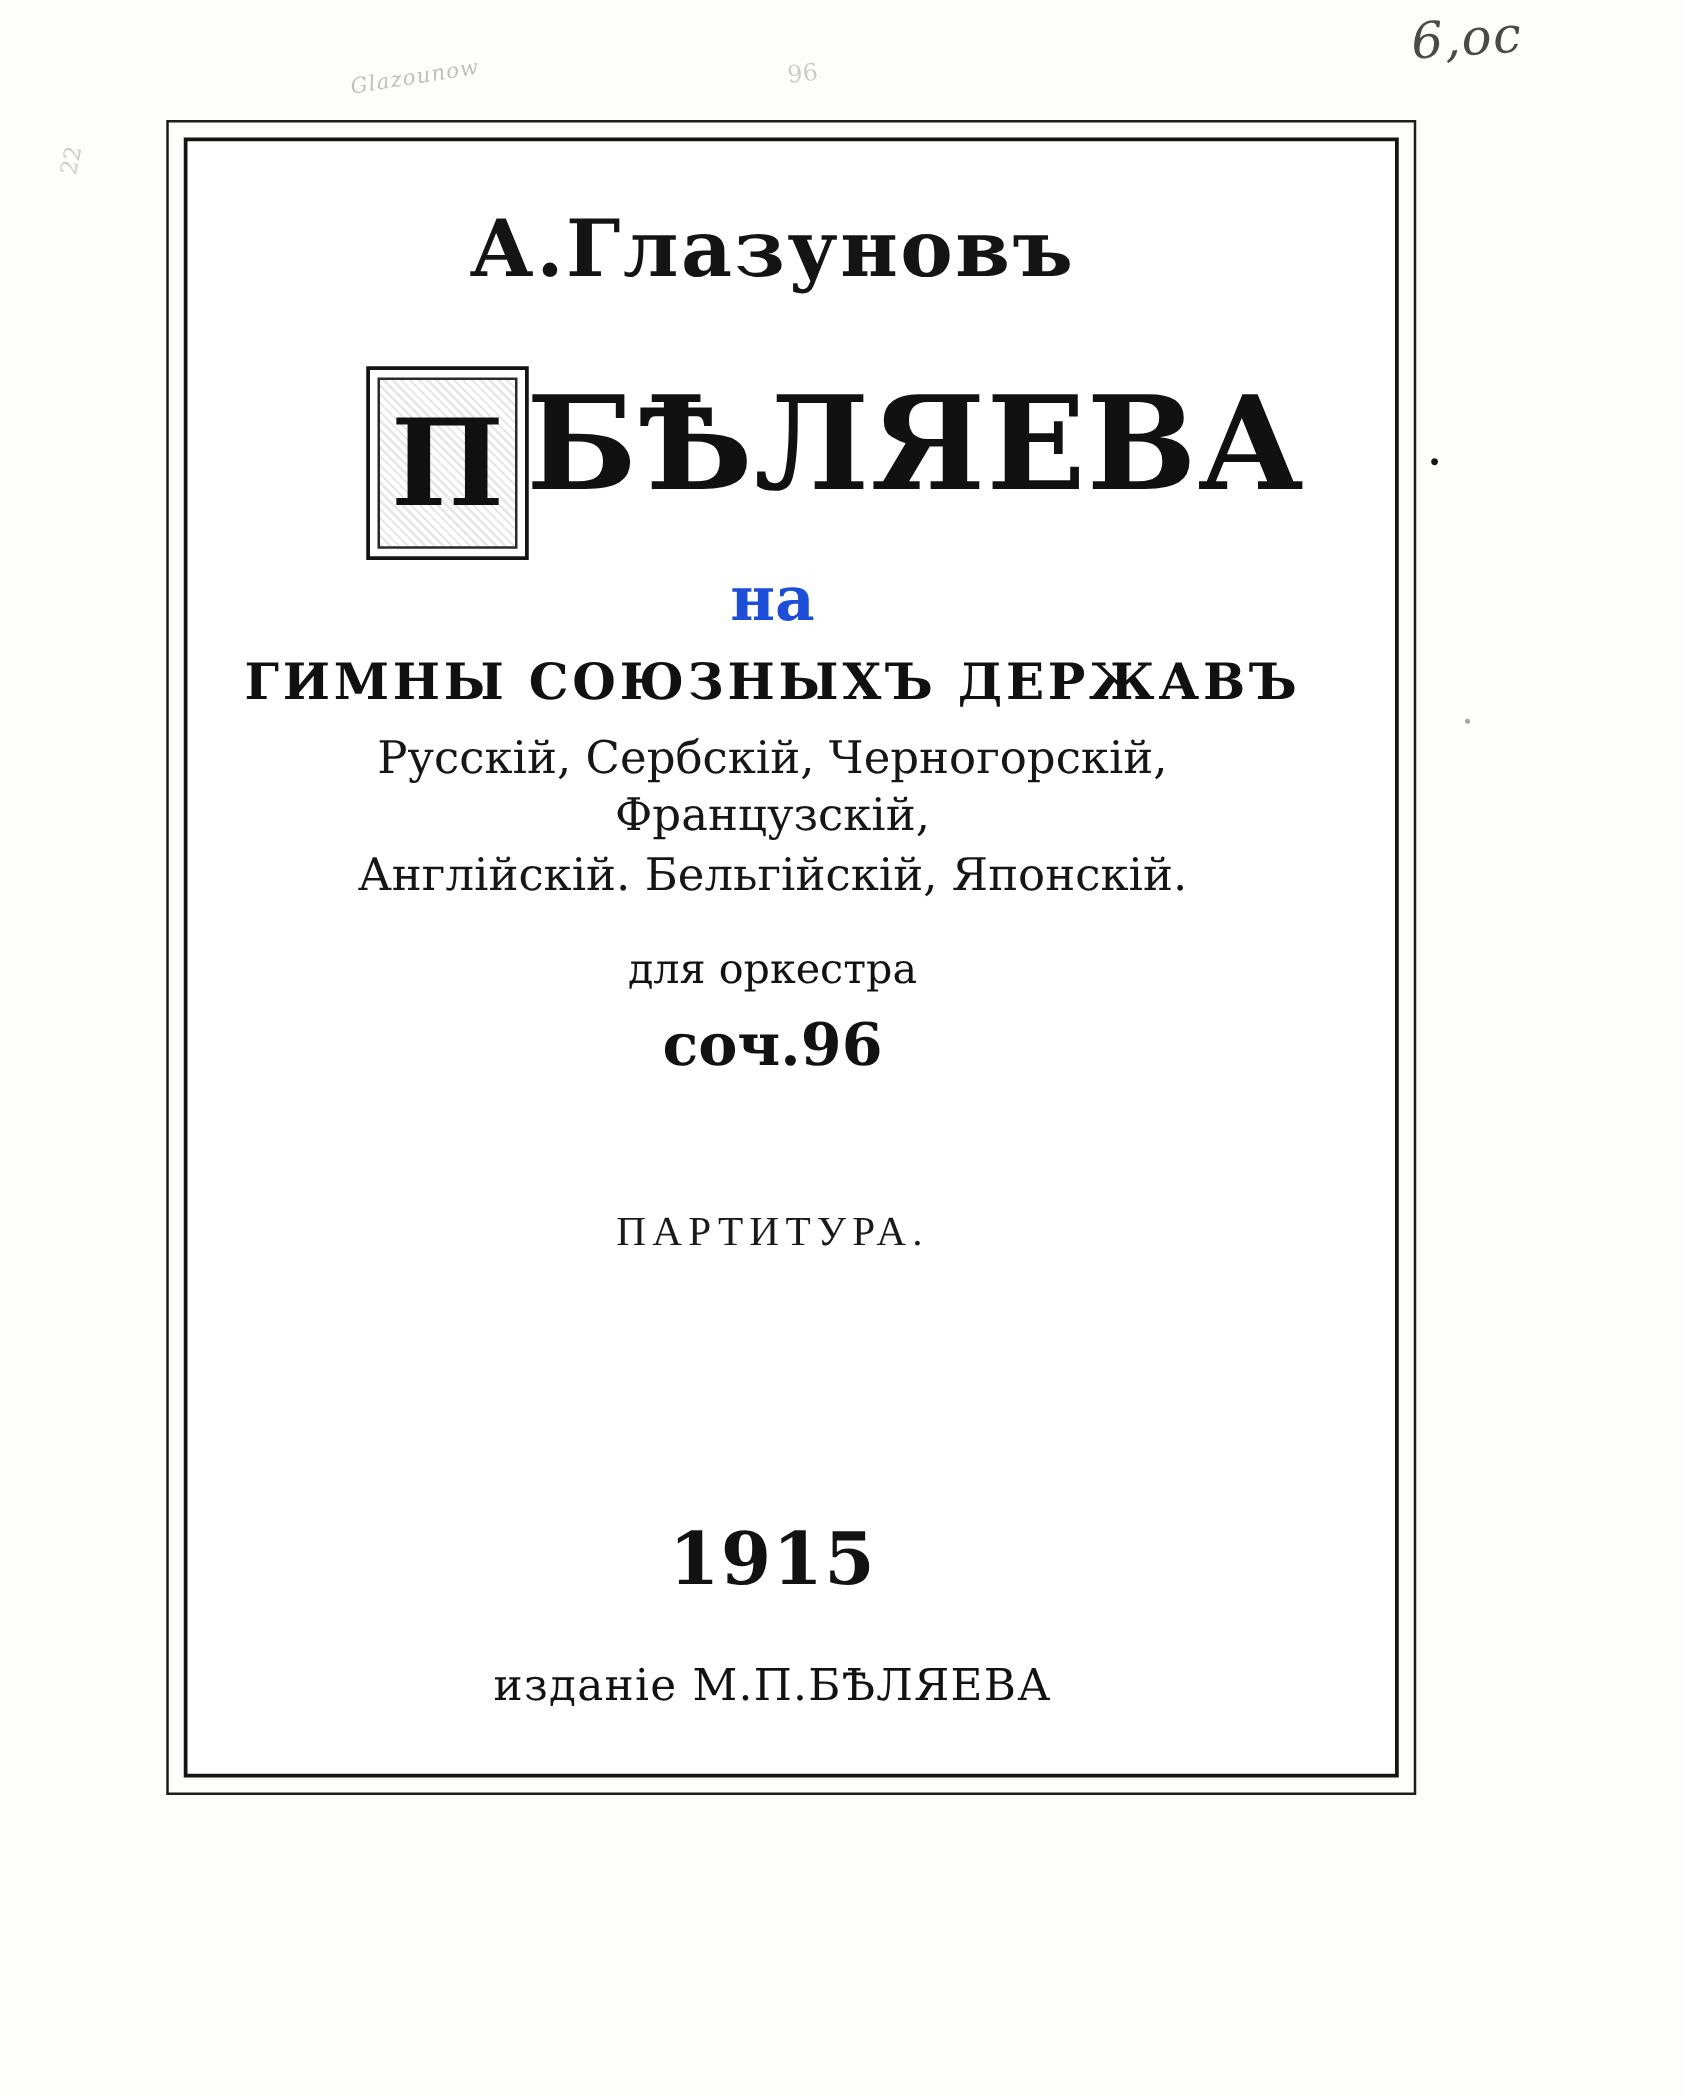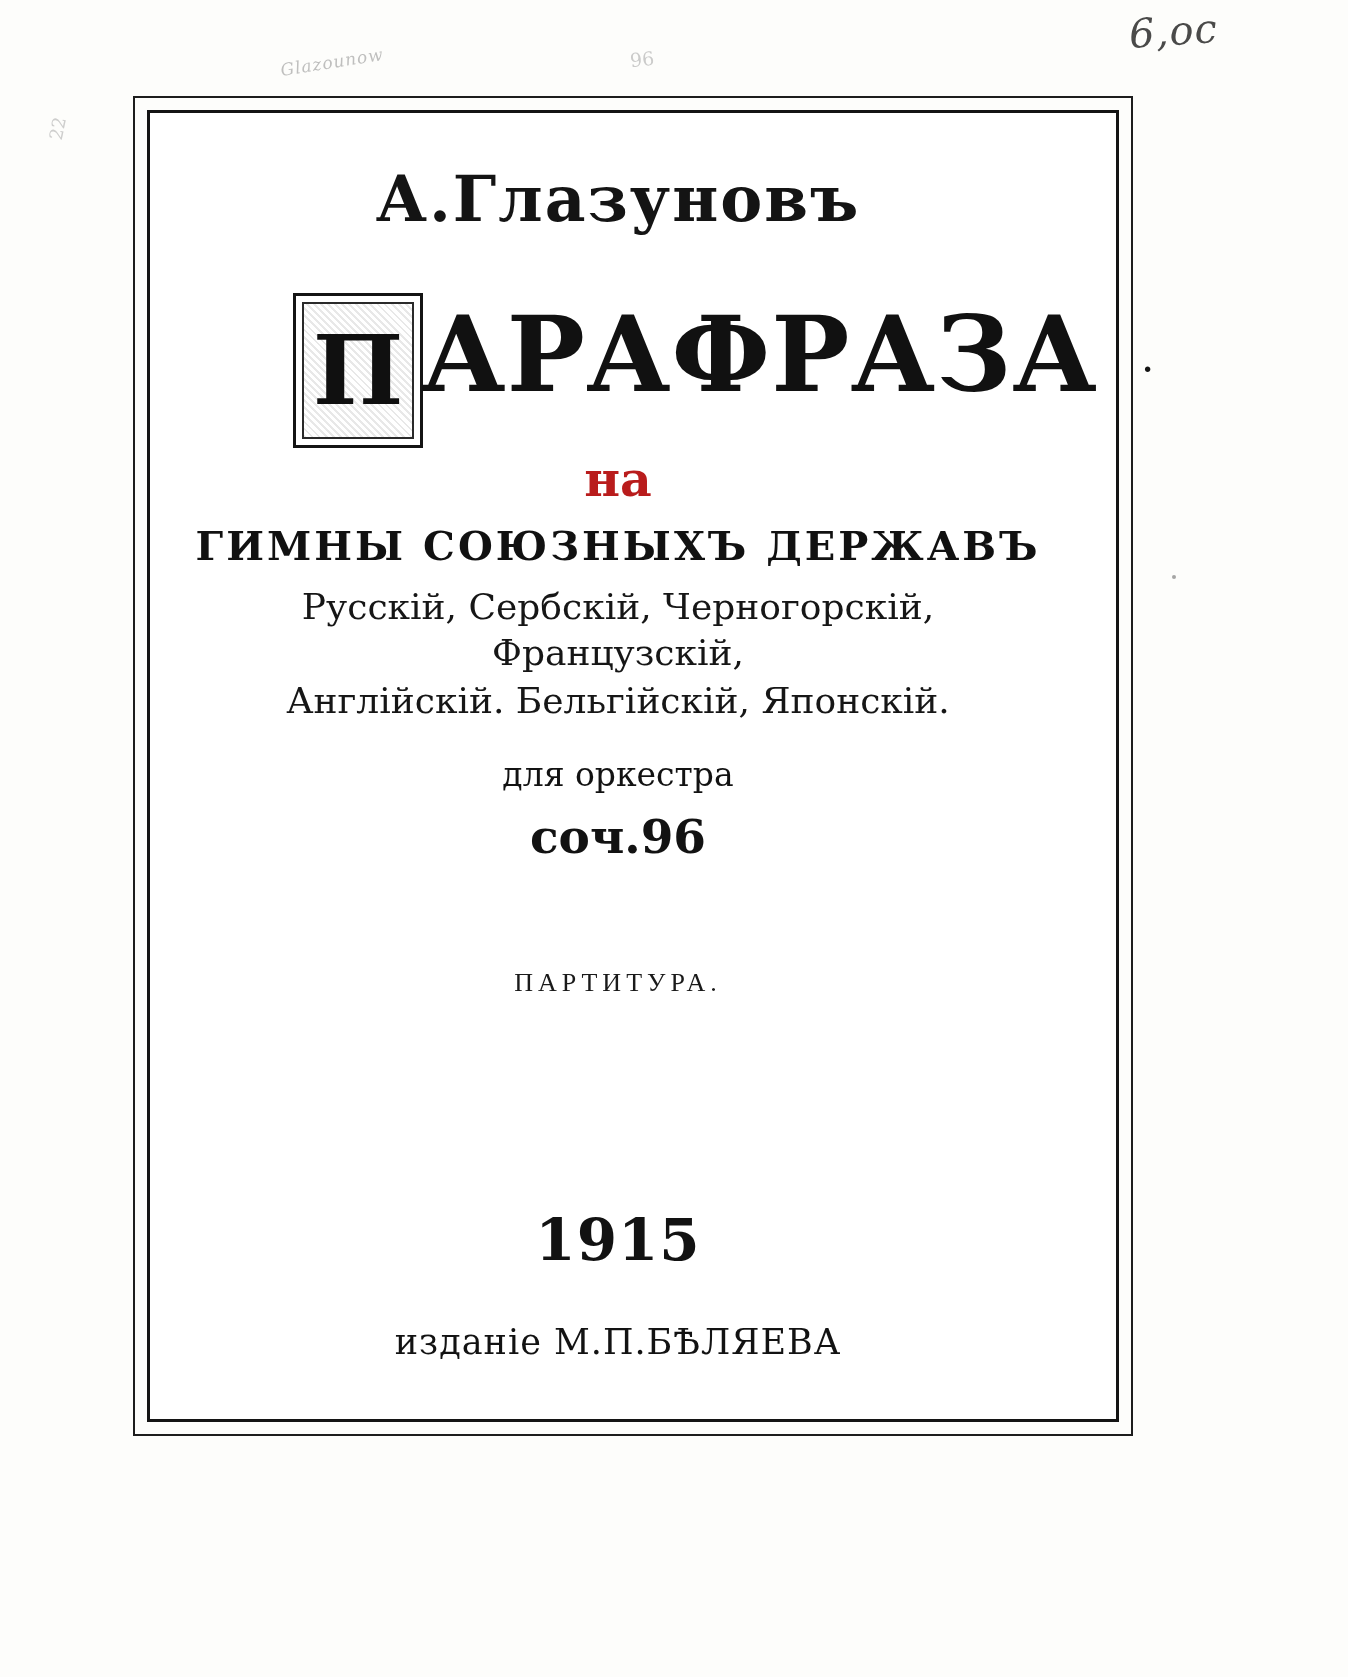--- a/index.html
+++ b/index.html
@@ -182,21 +182,21 @@
     font-size: 42px;
     color: #141414;
   }
 
   .subtitle-na {
     font-family: "DejaVu Serif", serif;
     font-size: 49px;
     font-weight: bold;
     margin-top: 12px;
     line-height: 1;
-    color: #b91c1c;
+    color: #1d4ed8;
   }
 
   .subtitle-main {
     font-family: "DejaVu Serif", serif;
     font-size: 40px;
     font-weight: bold;
     letter-spacing: 3px;
     margin-top: 22px;
     line-height: 1;
     color: #111111;
@@ -224,21 +224,21 @@
     font-family: "DejaVu Serif", serif;
     font-size: 47px;
     font-weight: bold;
     margin-top: 22px;
     line-height: 1;
     color: #121212;
   }
 
   .score-label {
     font-family: "Liberation Serif", serif;
-    font-size: 26px;
+    font-size: 33px;
     letter-spacing: 5px;
     margin-top: 108px;
     color: #1a1a1a;
   }
 
   .year {
     font-family: "DejaVu Serif", serif;
     font-size: 58px;
     font-weight: bold;
     margin-top: 208px;
@@ -270,21 +270,21 @@
 <div class="frame-inner"></div>
 
 <div class="content">
 
   <div class="composer">А.Глазуновъ</div>
 
   <div class="title-row">
     <div class="drop-cap">
       <div class="drop-cap-inner">П</div>
     </div>
-    <div class="title-main">АРАФРАЗА</div>
+    <div class="title-main">БѢЛЯЕВА</div>
     <div class="title-flourish">·</div>
   </div>
 
   <div class="subtitle-na">на</div>
 
   <div class="subtitle-main">ГИМНЫ СОЮЗНЫХЪ ДЕРЖАВЪ</div>
 
   <div class="nations-line">Русскiй, Сербскiй, Черногорскiй, Французскiй,</div>
   <div class="nations-line" style="margin-top:2px;">Англiйскiй. Бельгiйскiй, Японскiй.</div>
 

